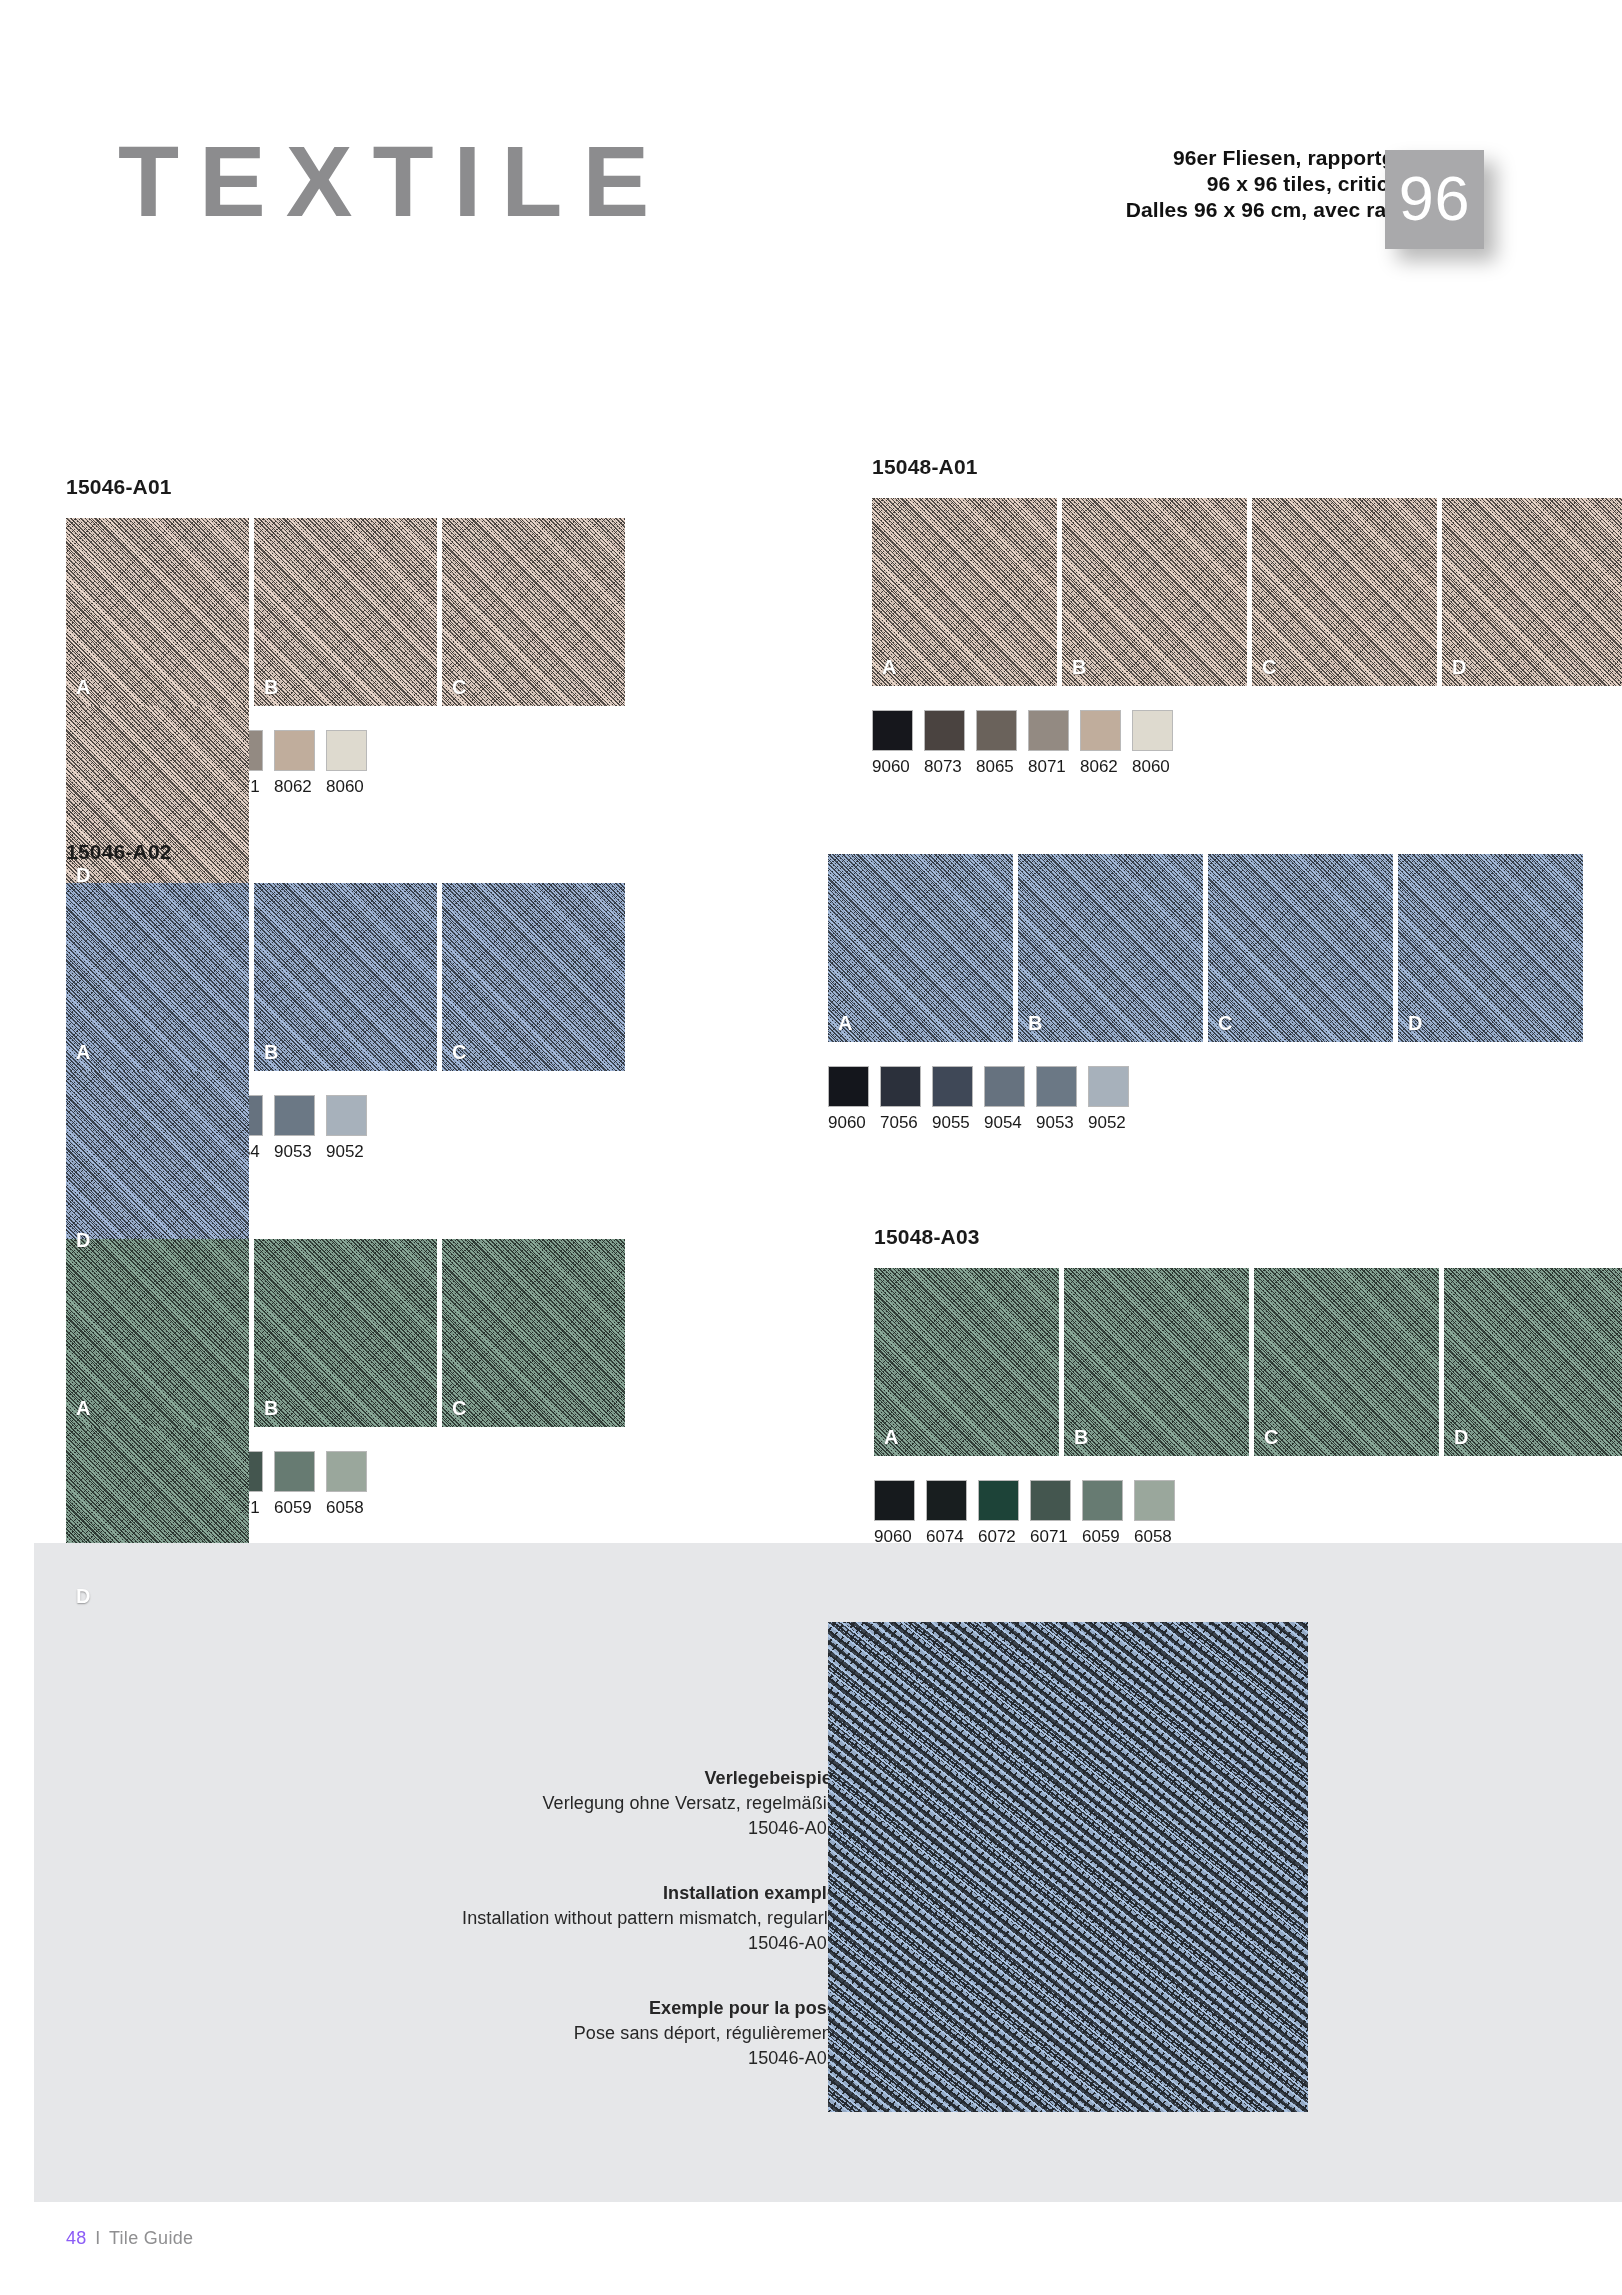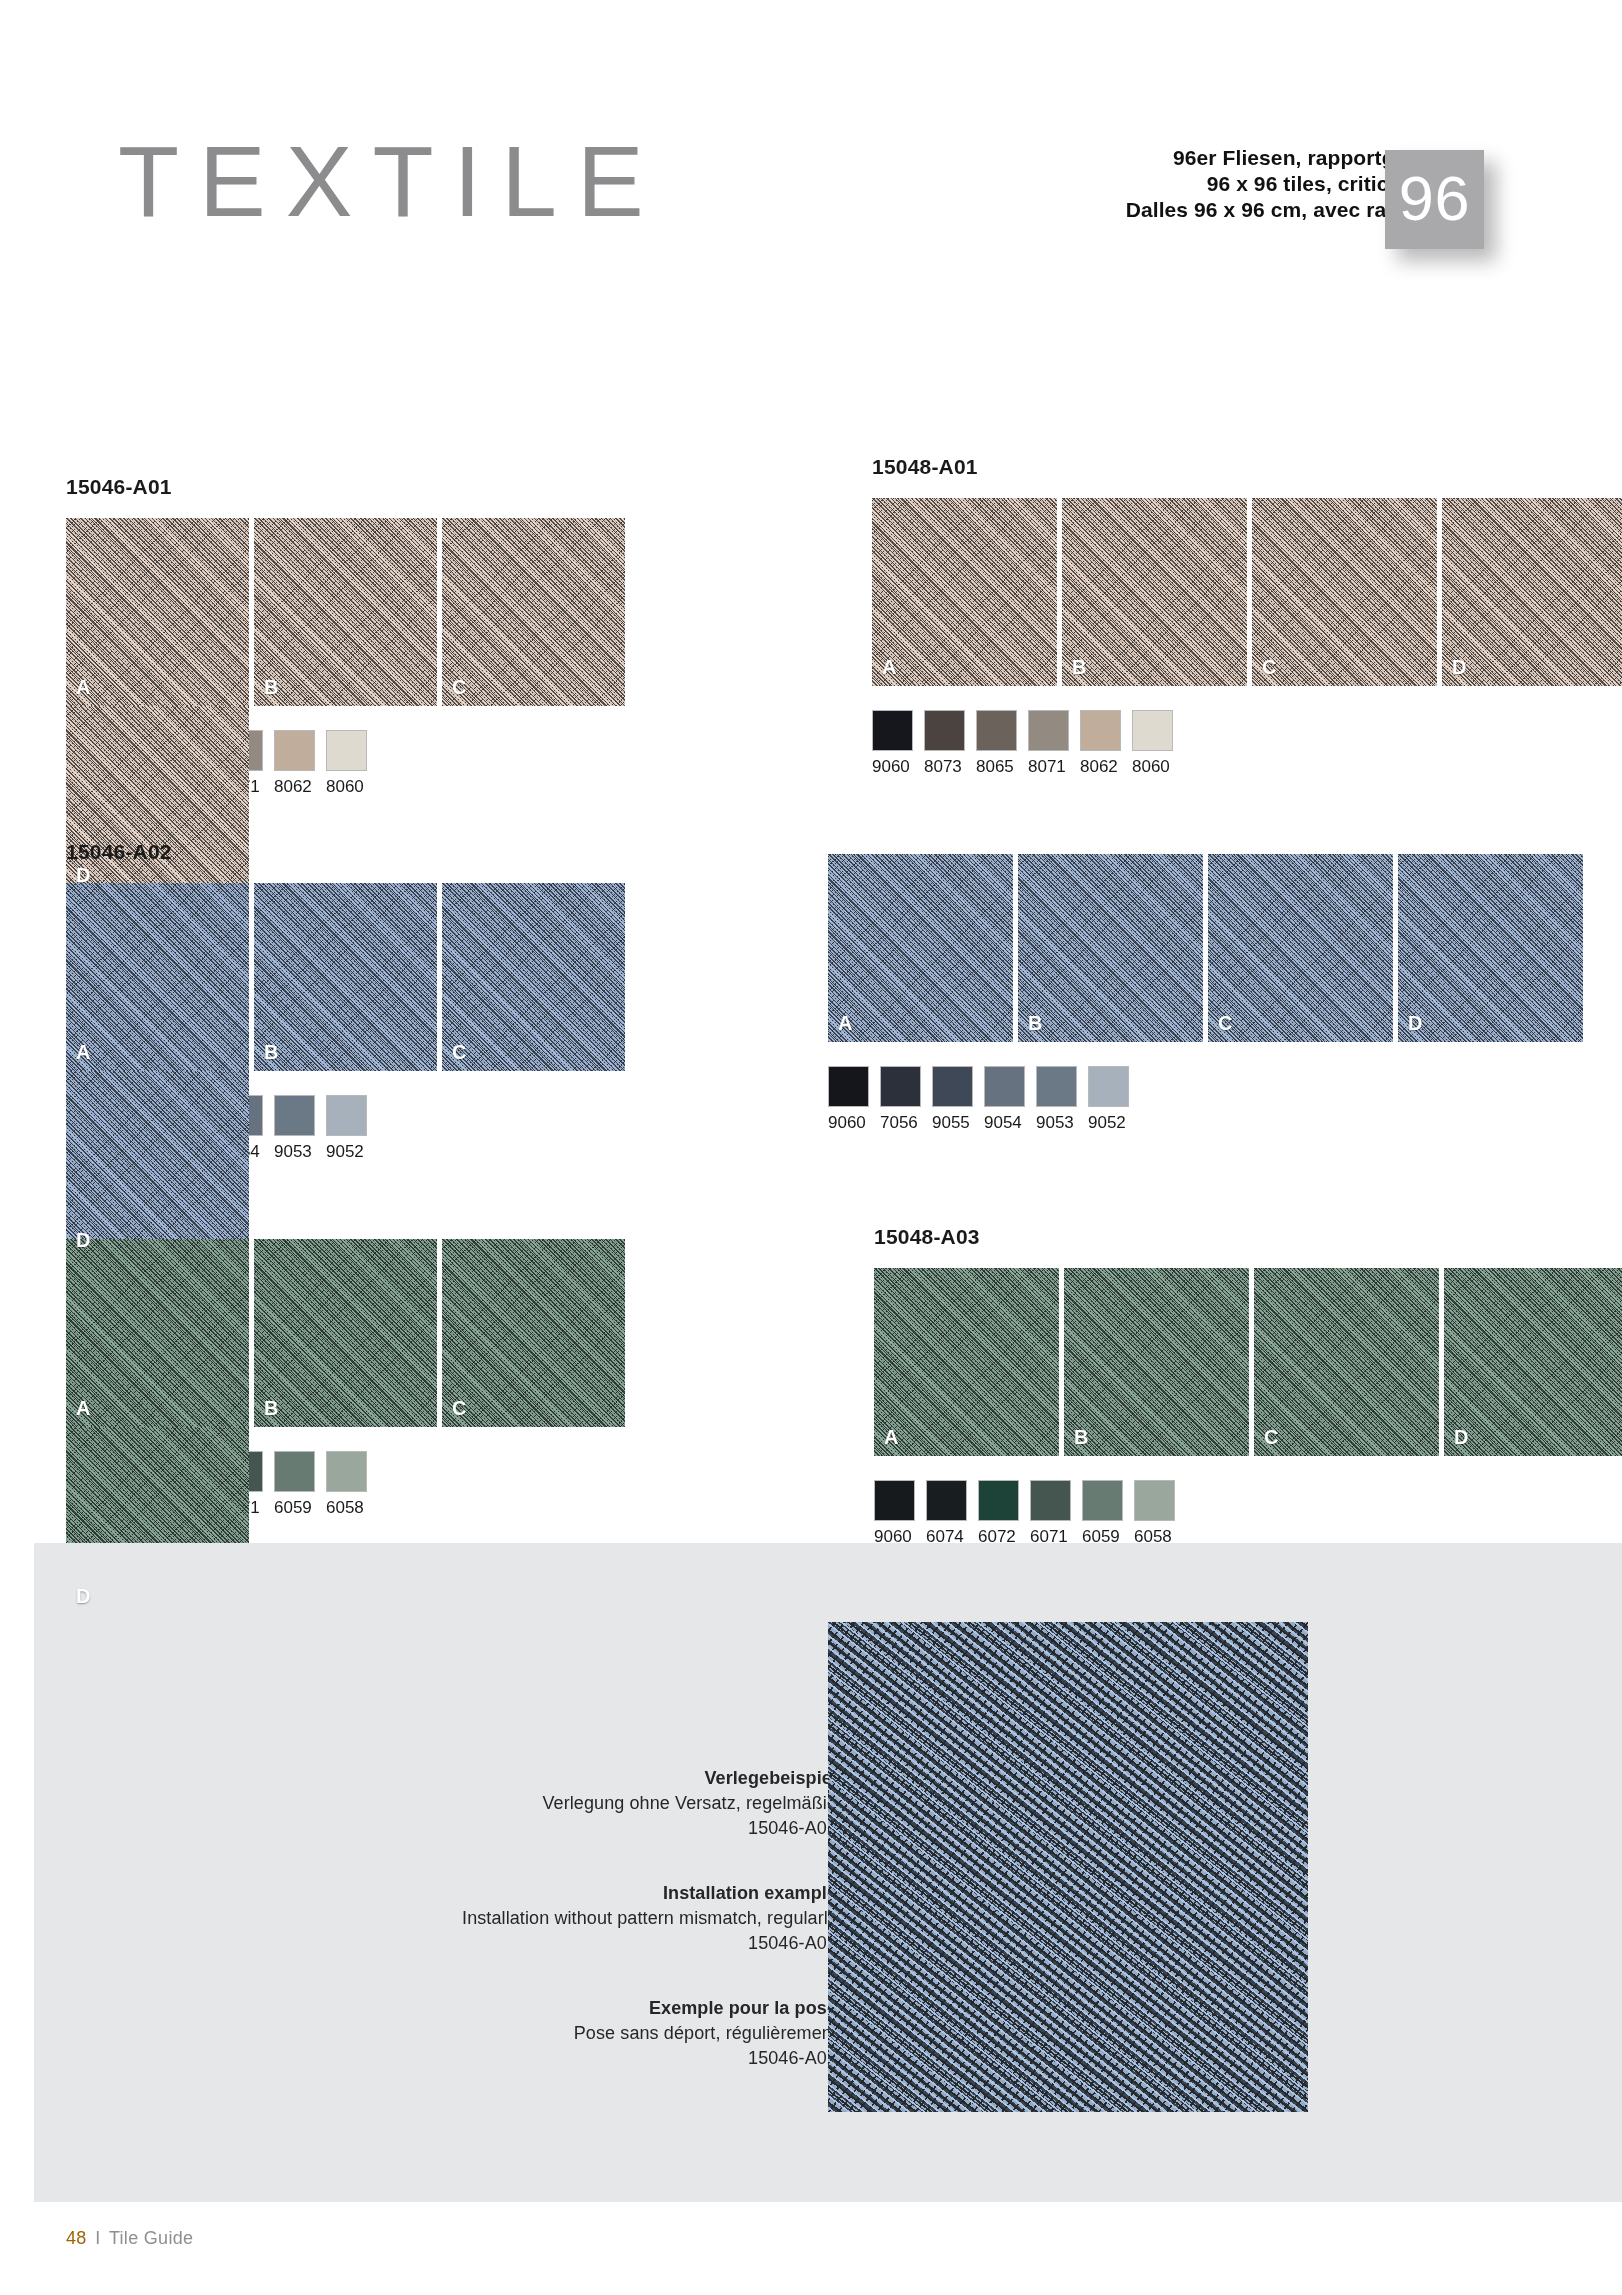--- a/index.html
+++ b/index.html
@@ -7,21 +7,21 @@
     width:1623px;height:2295px;position:relative;overflow:hidden;
     font-family:"Liberation Sans","DejaVu Sans",sans-serif;
     -webkit-font-smoothing:antialiased;
   }
 
   
   #header{position:absolute;left:0;top:0;width:1623px;height:304px;}
   #brand-title{
     position:absolute;left:118px;top:131px;
     font-size:100px;line-height:100px;letter-spacing:20px;
-    font-weight:400;color:#8c8c8e;white-space:nowrap;
+    font-weight:700;color:#8c8c8e;white-space:nowrap;
   }
   #header-spec{
     position:absolute;right:179px;top:145px;width:642px;
     text-align:right;color:#111;
     font-size:21px;font-weight:bold;line-height:26px;letter-spacing:0.1px;
   }
   #header-spec div{white-space:nowrap;}
   #badge-96{
     position:absolute;left:1385px;top:150px;width:99px;height:99px;
     background:#a9a9ab;color:#ffffff;
@@ -84,21 +84,21 @@
   #install-image{
     position:absolute;left:794px;top:79px;width:480px;height:490px;overflow:hidden;
   }
   #install-image .tex{position:absolute;inset:-51px;}
 
   
   #footer{
     position:absolute;left:66px;top:2228px;
     font-size:18px;color:#8f8f91;letter-spacing:0.3px;white-space:nowrap;
   }
-  #footer .pg{color:#a16207;}
+  #footer .pg{color:#8b5cf6;}
   #footer .sep{padding:0 8.5px;}
 </style>
 </head>
 <body>
 
 <div id="header">
   <div id="brand-title" style="color: rgb(140, 140, 142);">TEXTILE</div>
   <div id="header-spec">
     <div>96er Fliesen, rapportgenau</div>
     <div>96 x 96 tiles, critical cut</div>

